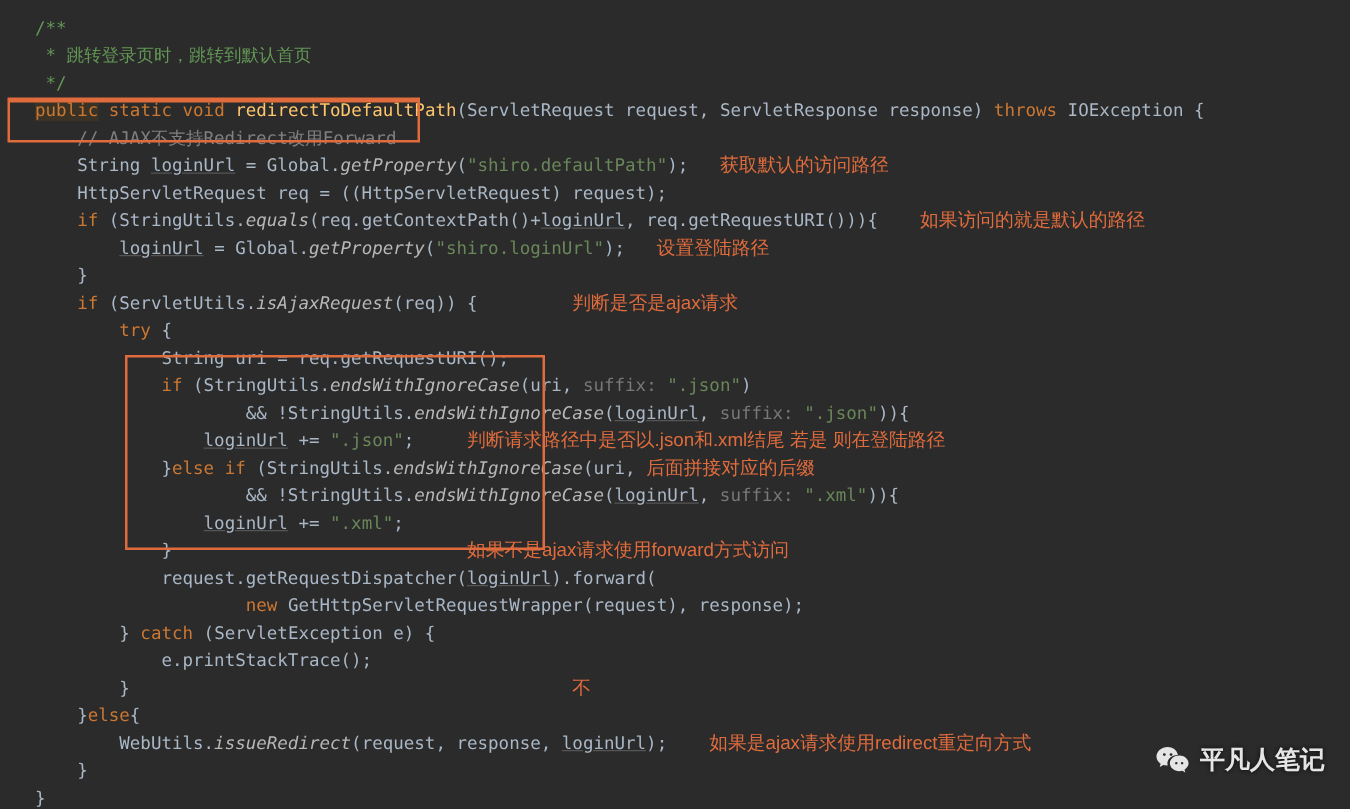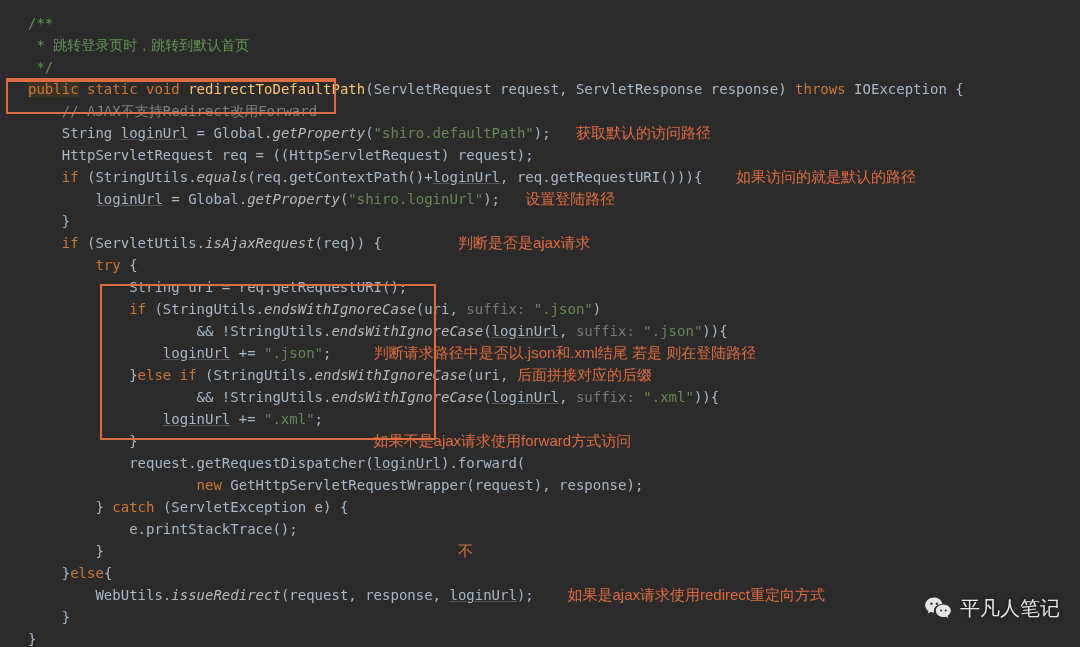--- a/index.html
+++ b/index.html
@@ -38,27 +38,28 @@
     border: 2px solid #e06c3d;
     box-sizing: border-box;
     pointer-events: none;
   }
 
   .watermark {
     position: absolute;
     right: 20px;
     bottom: 25px;
     display: flex;
-    align-items: center;
+    align-items: flex-start;
     gap: 8px;
     color: #f0f0f0;
     font-family: "PingFang SC","Hiragino Sans GB","Microsoft YaHei",sans-serif;
     font-size: 20px;
     text-shadow: 0 0 4px rgba(0,0,0,0.8);
     opacity: 0.95;
+    font-weight: bold;
   }
   .watermark svg { width: 28px; height: 28px; }
 </style>
 </head>
 <body>
 
 <pre class="code"><span class="doc">/**</span>
 <span class="doc"> * 跳转登录页时，跳转到默认首页</span>
 <span class="doc"> */</span>
 <span class="kw hl">public</span> <span class="kw">static</span> <span class="kw">void</span> <span class="mt">redirectToDefaultPath</span><span class="id">(ServletRequest request, ServletResponse response)</span> <span class="kw">throws</span> <span class="id">IOException {</span>

